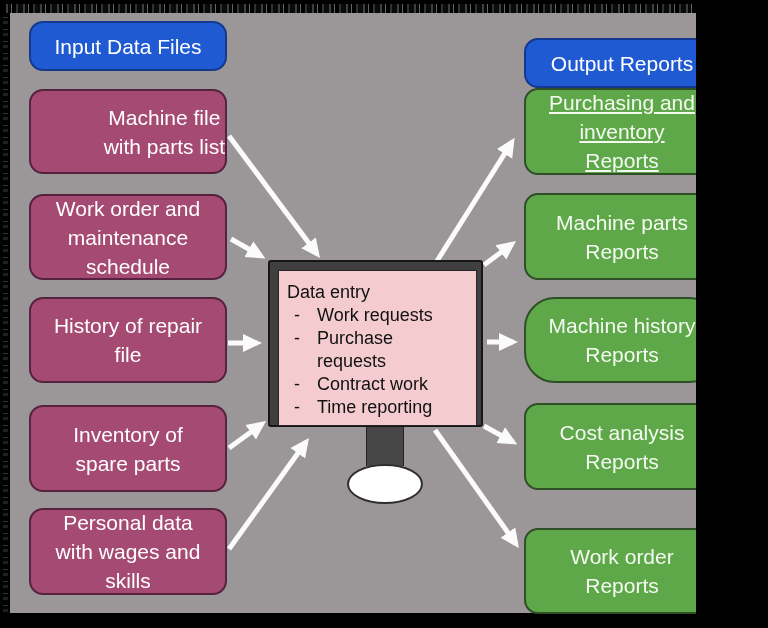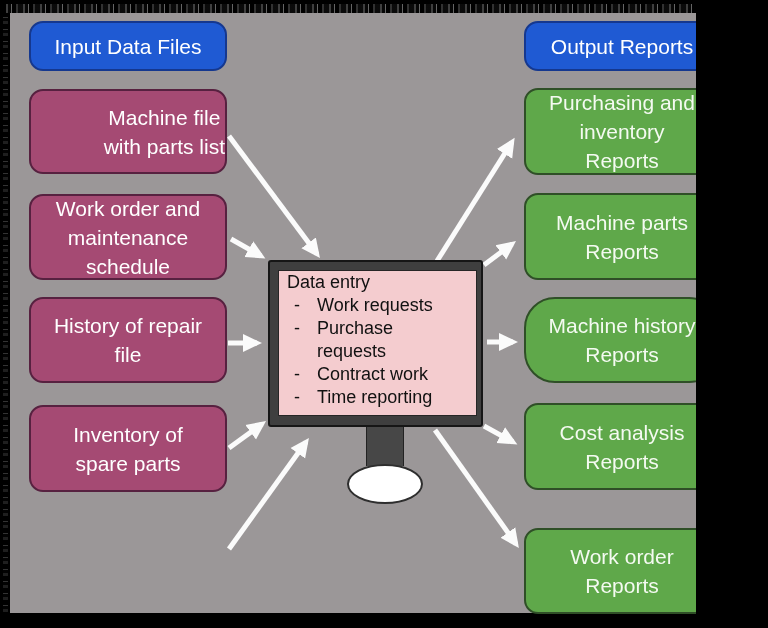--- a/index.html
+++ b/index.html
@@ -32,21 +32,21 @@
   .col-r{left:524px;width:192px;}
   .arrows{position:absolute;left:0;top:0;width:768px;height:628px;pointer-events:none;}
   .arrows line{stroke:#fbfbfb;stroke-width:5;}
   .monitor-frame{
     position:absolute;left:268px;top:260px;width:211px;height:163px;
     background:#3f3f3f;border:2px solid #161616;border-radius:3px;
   }
   .monitor-screen{
     position:absolute;left:278px;top:270px;width:189px;height:144px;
     background:#f4cccf;border:1px solid #262626;color:#111;
-    font-size:18px;line-height:23px;padding-left:8px;padding-top:0;box-sizing:content-box;
+    font-size:18px;line-height:23px;padding-left:8px;padding-top:10px;box-sizing:content-box;
     overflow:hidden;
   }
   .mi{display:flex;margin-left:7px;}
   .mi .dash{width:23px;flex:0 0 23px;}
   .mi .mi-text{max-width:138px;}
   .monitor-neck{
     position:absolute;left:366px;top:427px;width:36px;height:39px;
     background:#474747;border-left:1px solid #222;border-right:1px solid #222;
   }
   .monitor-base{
@@ -77,25 +77,30 @@
 schedule</span>
   </div>
   <div class="box maroon col-l" style="top:297px;height:82px;">
     <span>History of repair
 file</span>
   </div>
   <div class="box maroon col-l" style="top:405px;height:83px;">
     <span>Inventory of
 spare parts</span>
   </div>
+  <div class="box maroon col-l" style="top:508px;height:83px;">
+    <span>Personal data
+with wages and
+skills</span>
+  </div>
 
-  <div class="box blue col-r" style="top:21px;height:46px;">
+  <div class="box blue col-r" style="top:38px;height:46px;">
     <span>Output Reports</span>
   </div>
-  <div class="box green col-r" style="top:88px;height:83px;">
+  <div class="box green col-r" style="top:88px;height:83px;text-decoration:underline;">
     <span>Purchasing and
 inventory
 Reports</span>
   </div>
   <div class="box green col-r" style="top:193px;height:83px;">
     <span>Machine parts
 Reports</span>
   </div>
   <div class="box green col-r" style="top:297px;height:82px;border-radius:31px;">
     <span>Machine history

